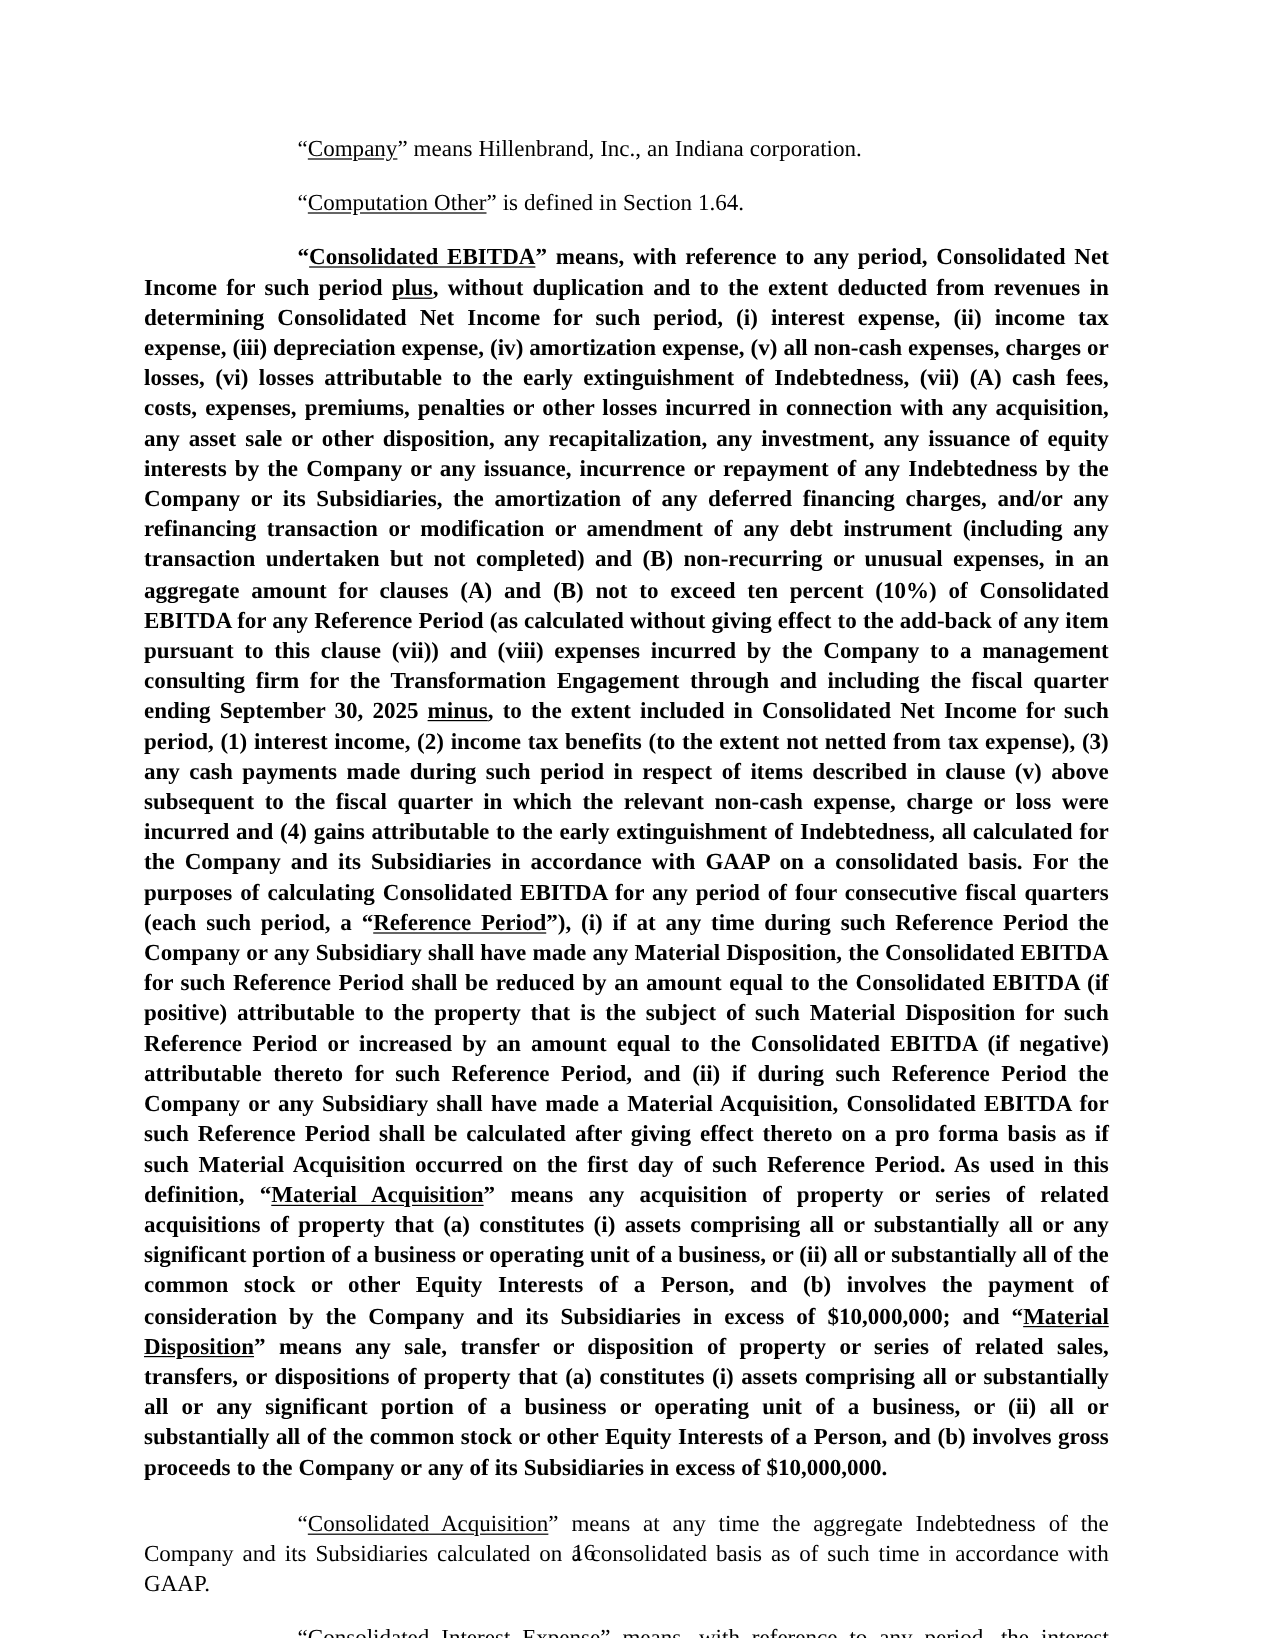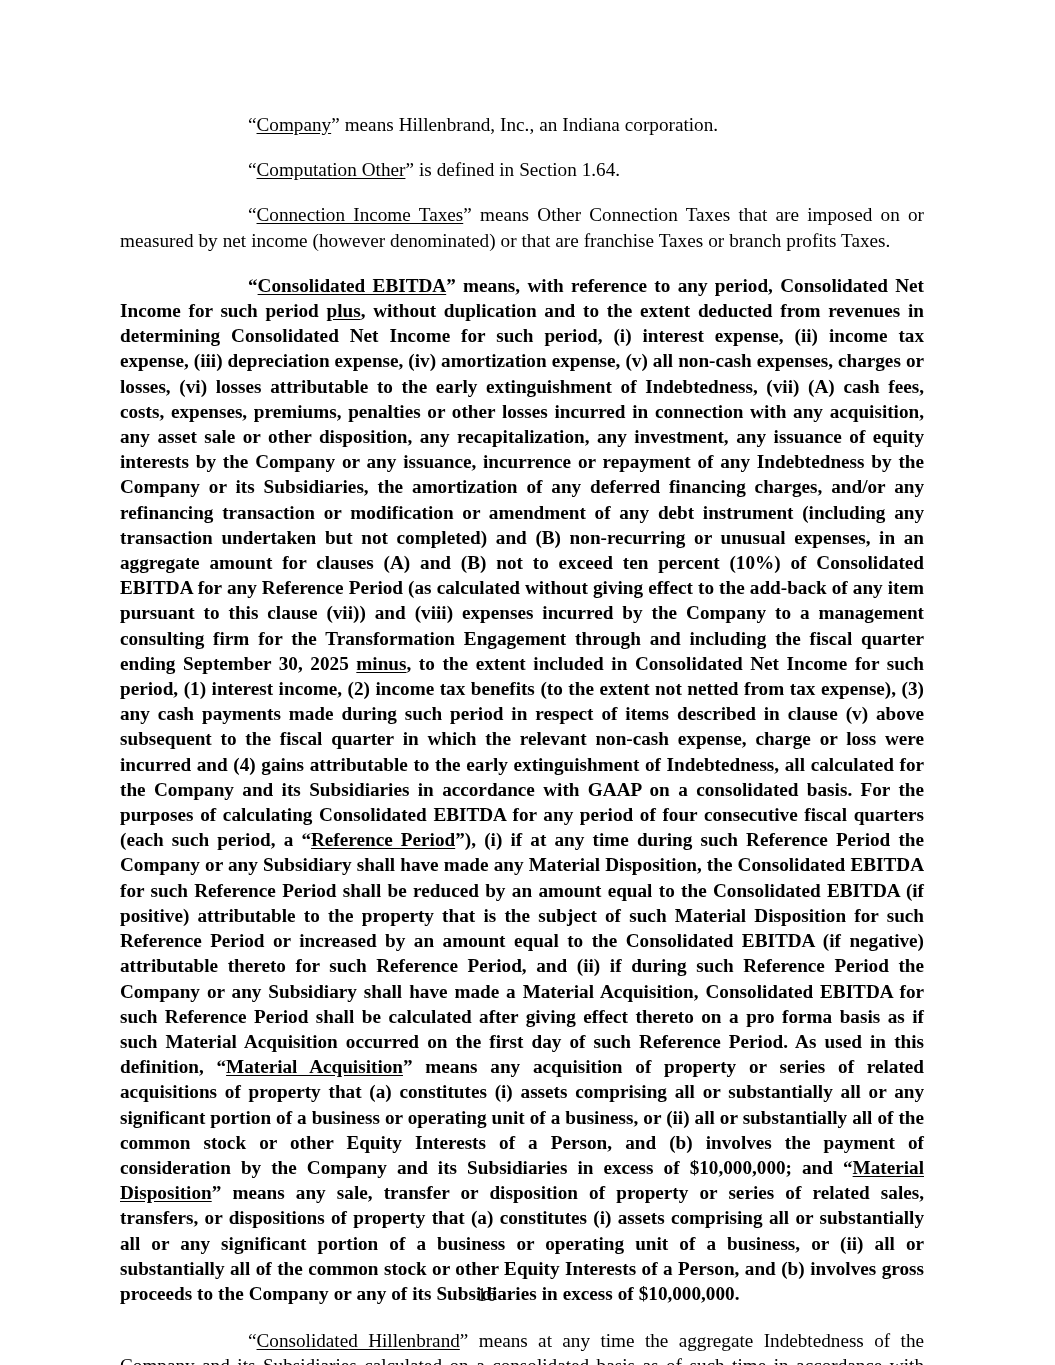--- a/index.html
+++ b/index.html
@@ -68,30 +68,27 @@
   <div class="content">
 
     <p class="para tight">
       <span>“</span><span class="dt">Company</span><span>” means Hillenbrand, Inc., an Indiana corporation.</span>
     </p>
 
     <p class="para tight">
       <span>“</span><span class="dt">Computation Other</span><span>” is defined in Section 1.64.</span>
     </p>
 
-    <p class="para tight">
-      <span>“</span><span class="dt">Connection Income Taxes</span><span>” means Other Connection Taxes that are imposed on or measured by net income (however denominated) or that are franchise Taxes or branch profits Taxes.</span>
-    </p>
 
     <p class="para big-block">
       <span>“</span><span class="dt">Consolidated EBITDA</span><span>” means, with reference to any period, Consolidated Net Income for such period </span><span class="dt">plus</span><span>, without duplication and to the extent deducted from revenues in determining Consolidated Net Income for such period, (i) interest expense, (ii) income tax expense, (iii) depreciation expense, (iv) amortization expense, (v) all non-cash expenses, charges or losses, (vi) losses attributable to the early extinguishment of Indebtedness, (vii) (A) cash fees, costs, expenses, premiums, penalties or other losses incurred in connection with any acquisition, any asset sale or other disposition, any recapitalization, any investment, any issuance of equity interests by the Company or any issuance, incurrence or repayment of any Indebtedness by the Company or its Subsidiaries, the amortization of any deferred financing charges, and/or any refinancing transaction or modification or amendment of any debt instrument (including any transaction undertaken but not completed) and (B) non-recurring or unusual expenses, in an aggregate amount for clauses (A) and (B) not to exceed ten percent (10%) of Consolidated EBITDA for any Reference Period (as calculated without giving effect to the add-back of any item pursuant to this clause (vii)) and (viii) expenses incurred by the Company to a management consulting firm for the Transformation Engagement through and including the fiscal quarter ending September 30, 2025 </span><span class="dt">minus</span><span>, to the extent included in Consolidated Net Income for such period, (1) interest income, (2) income tax benefits (to the extent not netted from tax expense), (3) any cash payments made during such period in respect of items described in clause (v) above subsequent to the fiscal quarter in which the relevant non-cash expense, charge or loss were incurred and (4) gains attributable to the early extinguishment of Indebtedness, all calculated for the Company and its Subsidiaries in accordance with GAAP on a consolidated basis.  For the purposes of calculating Consolidated EBITDA for any period of four consecutive fiscal quarters (each such period, a “</span><span class="dt">Reference Period</span><span>”), (i) if at any time during such Reference Period the Company or any Subsidiary shall have made any Material Disposition, the Consolidated EBITDA for such Reference Period shall be reduced by an amount equal to the Consolidated EBITDA (if positive) attributable to the property that is the subject of such Material Disposition for such Reference Period or increased by an amount equal to the Consolidated EBITDA (if negative) attributable thereto for such Reference Period, and (ii) if during such Reference Period the Company or any Subsidiary shall have made a Material Acquisition, Consolidated EBITDA for such Reference Period shall be calculated after giving effect thereto on a pro forma basis as if such Material Acquisition occurred on the first day of such Reference Period.  As used in this definition, “</span><span class="dt">Material Acquisition</span><span>” means any acquisition of property or series of related acquisitions of property that (a) constitutes (i) assets comprising all or substantially all or any significant portion of a business or operating unit of a business, or (ii) all or substantially all of the common stock or other Equity Interests of a Person, and (b) involves the payment of consideration by the Company and its Subsidiaries in excess of $10,000,000; and “</span><span class="dt">Material Disposition</span><span>” means any sale, transfer or disposition of property or series of related sales, transfers, or dispositions of property that (a) constitutes (i) assets comprising all or substantially all or any significant portion of a business or operating unit of a business, or (ii) all or substantially all of the common stock or other Equity Interests of a Person, and (b) involves gross proceeds to the Company or any of its Subsidiaries in excess of $10,000,000.</span>
     </p>
 
     <p class="para tight">
-      <span>“</span><span class="dt">Consolidated Hillenbrand</span><span>” means at any time the aggregate Indebtedness of the Company and its Subsidiaries calculated on a consolidated basis as of such time in accordance with GAAP.</span>
+      <span>“</span><span class="dt">Consolidated Acquisition</span><span>” means at any time the aggregate Indebtedness of the Company and its Subsidiaries calculated on a consolidated basis as of such time in accordance with GAAP.</span>
     </p>
 
     <p class="para tight">
       <span>“</span><span class="dt">Consolidated Interest Expense</span><span>” means, with reference to any period, the interest payable on, and amortization of debt discount in respect of, all Indebtedness of the Company and its Subsidiaries calculated on a consolidated basis for such period in accordance with GAAP.  In the event that the Company</span>
     </p>
 
   </div>
 
   <div class="pagenum">16</div>
 

